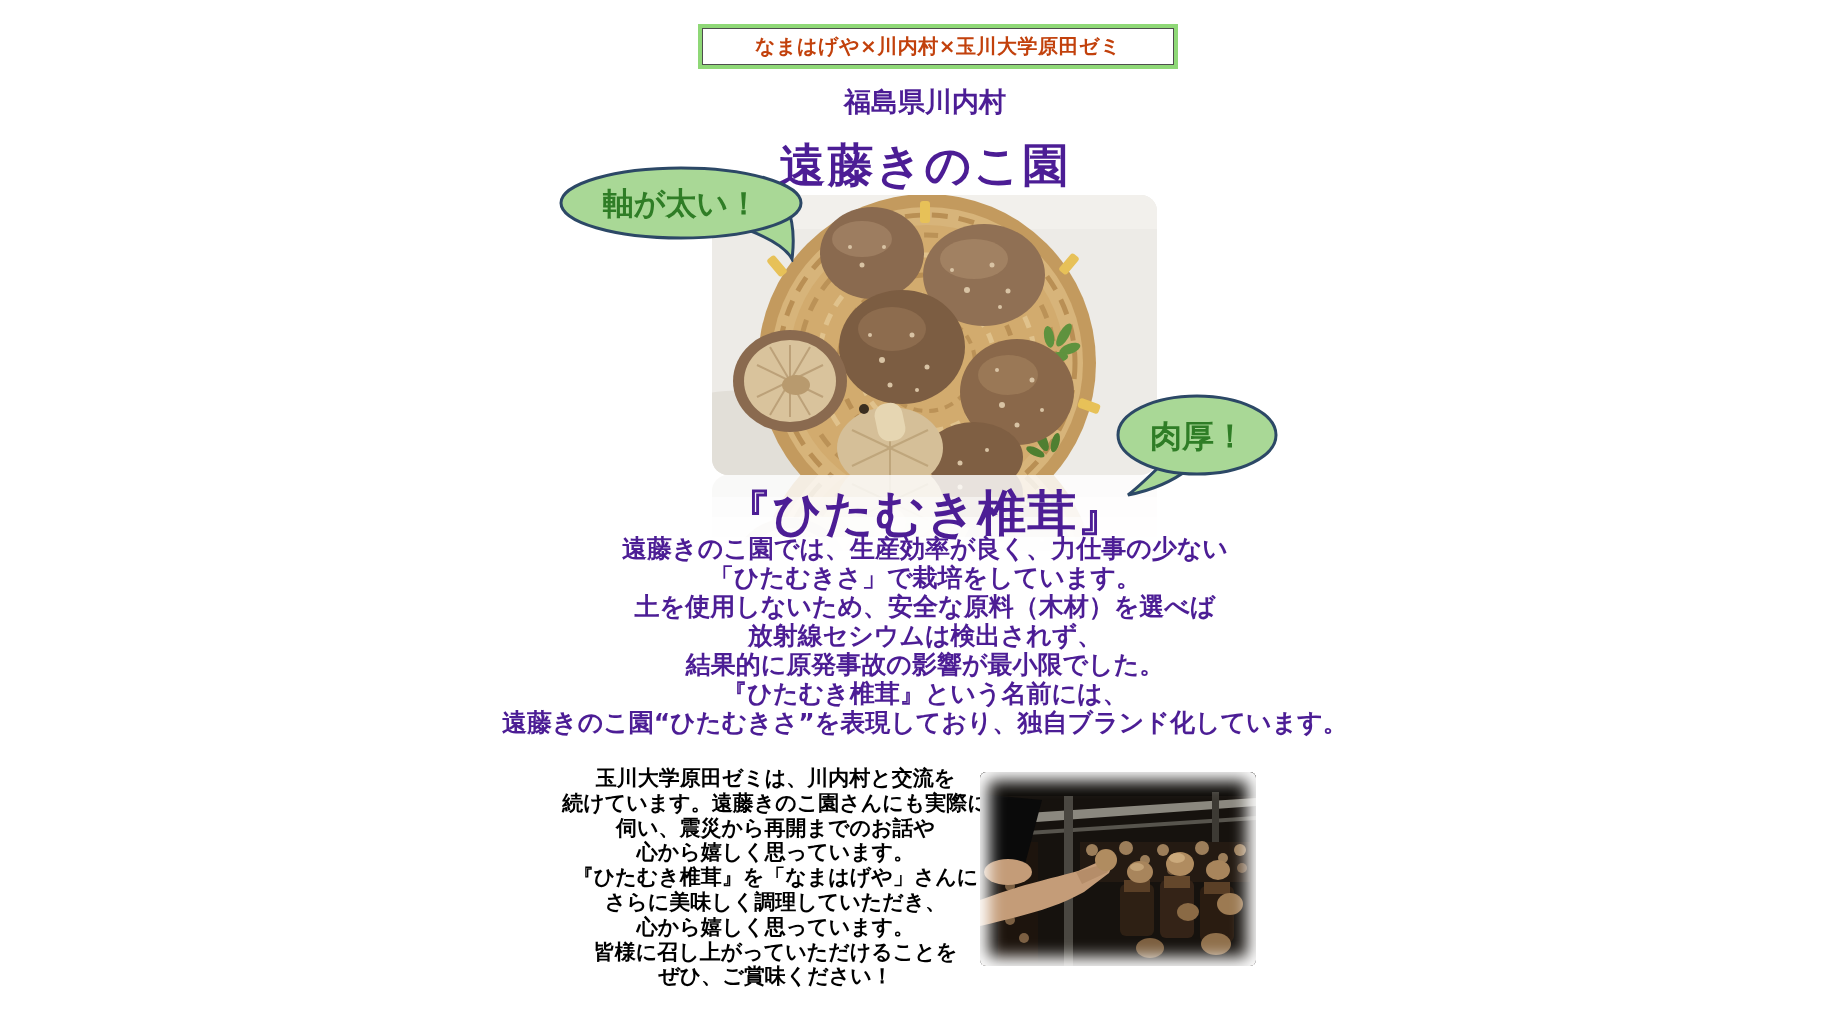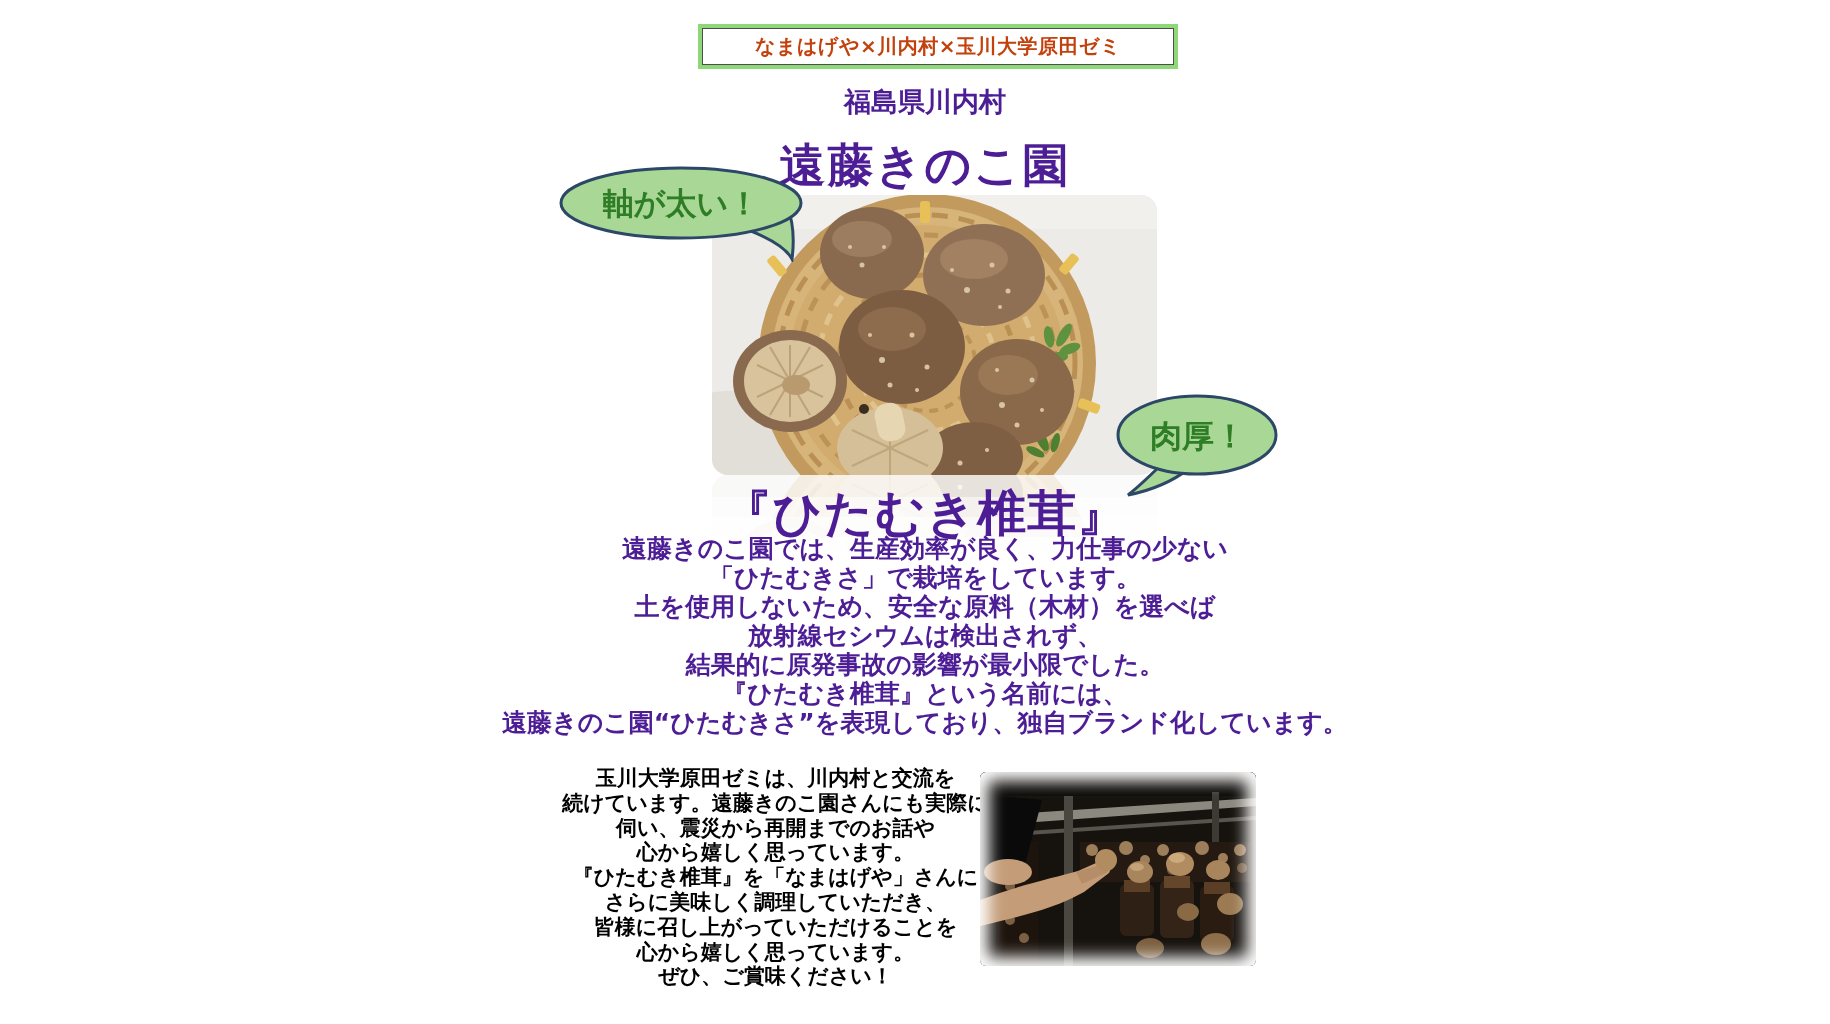--- a/index.html
+++ b/index.html
@@ -207,22 +207,22 @@
     <div>遠藤きのこ園“ひたむきさ”を表現しており、独自ブランド化しています。</div>
   </div>
 
   <div class="seminar">
     <div>玉川大学原田ゼミは、川内村と交流を</div>
     <div>続けています。遠藤きのこ園さんにも実際に</div>
     <div>伺い、震災から再開までのお話や</div>
     <div>心から嬉しく思っています。</div>
     <div>『ひたむき椎茸』を「なまはげや」さんに</div>
     <div>さらに美味しく調理していただき、</div>
+    <div>心から嬉しく思っています。</div>
     <div>皆様に召し上がっていただけることを</div>
-    <div>心から嬉しく思っています。</div>
     <div>ぜひ、ご賞味ください！</div>
   </div>
 
   <div class="photo-farm">
     <svg width="276" height="194" viewBox="0 0 276 194">
       <rect width="276" height="194" fill="#16120e"></rect>
       <rect width="276" height="24" fill="#0c0a07"></rect>
 
       <polygon points="0,44 276,26 276,34 0,54" fill="#8b887f"></polygon>
       <polygon points="0,62 276,44 276,48 0,66" fill="#57544d"></polygon>

